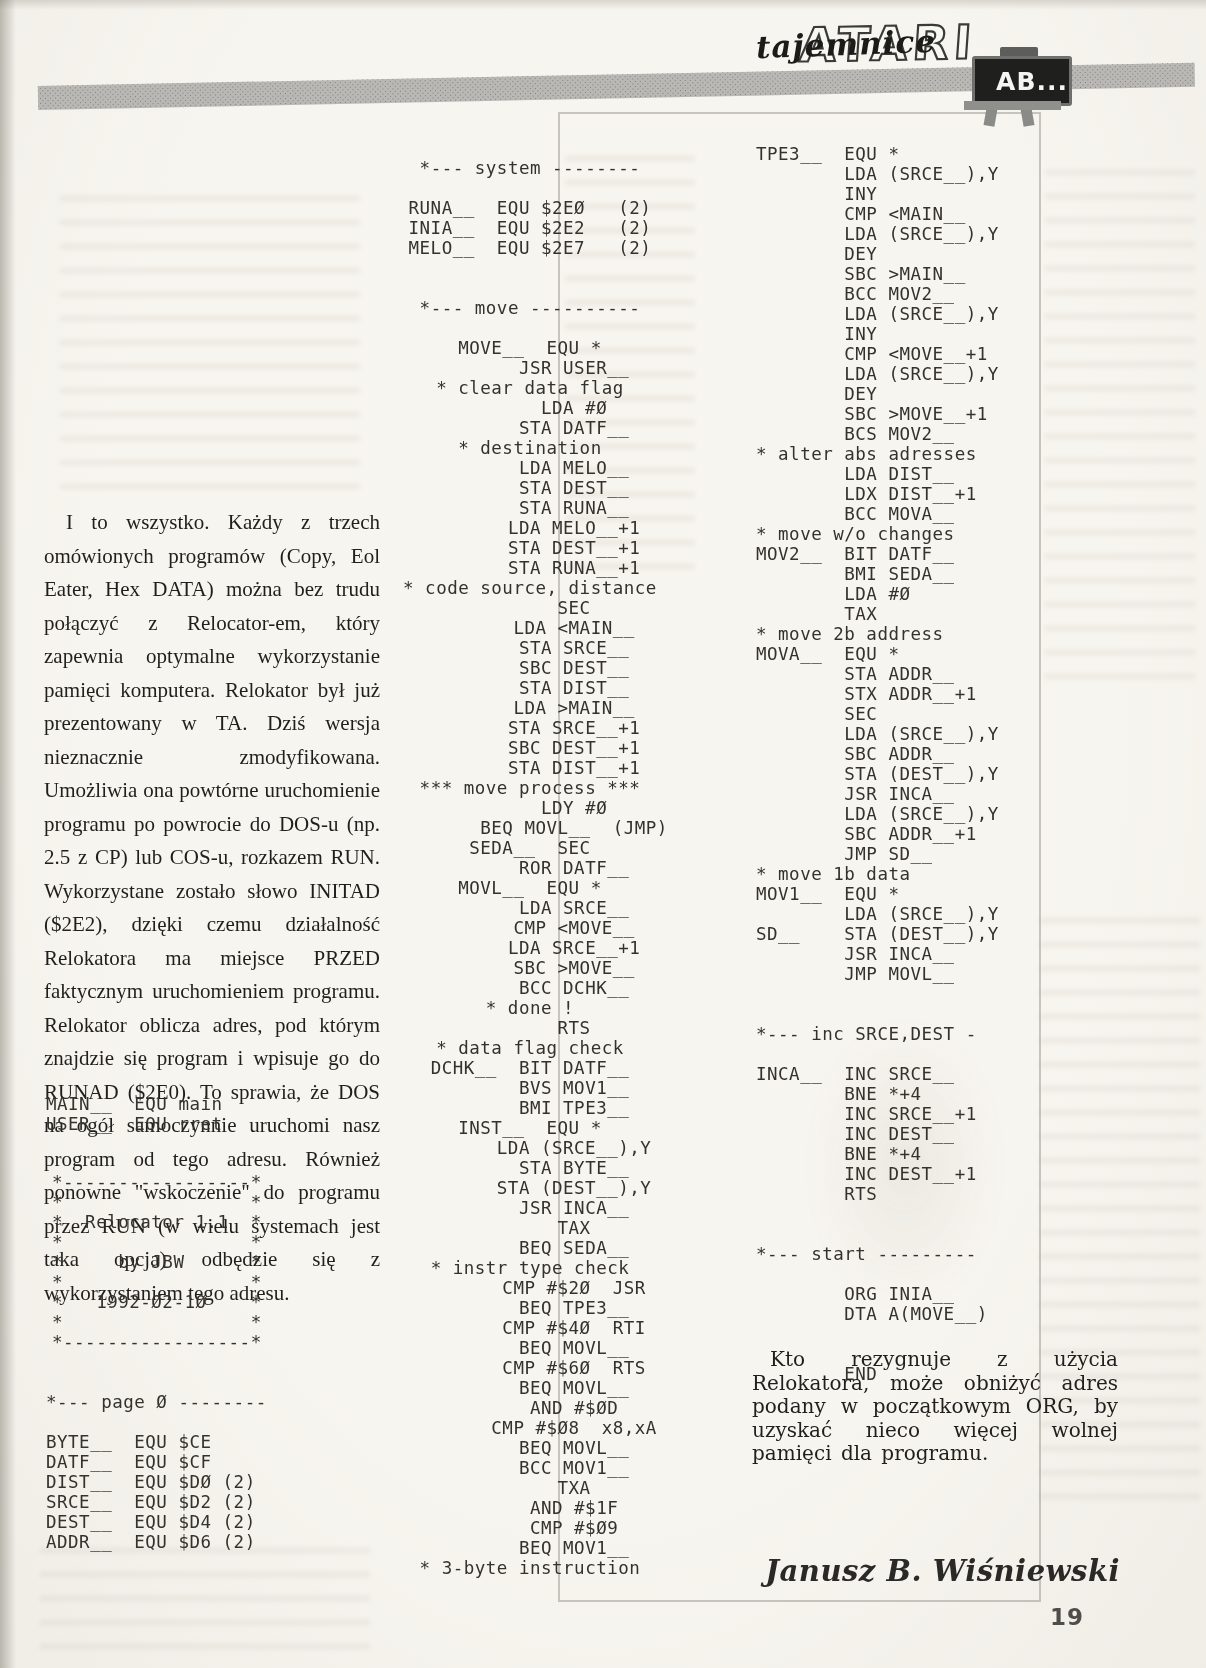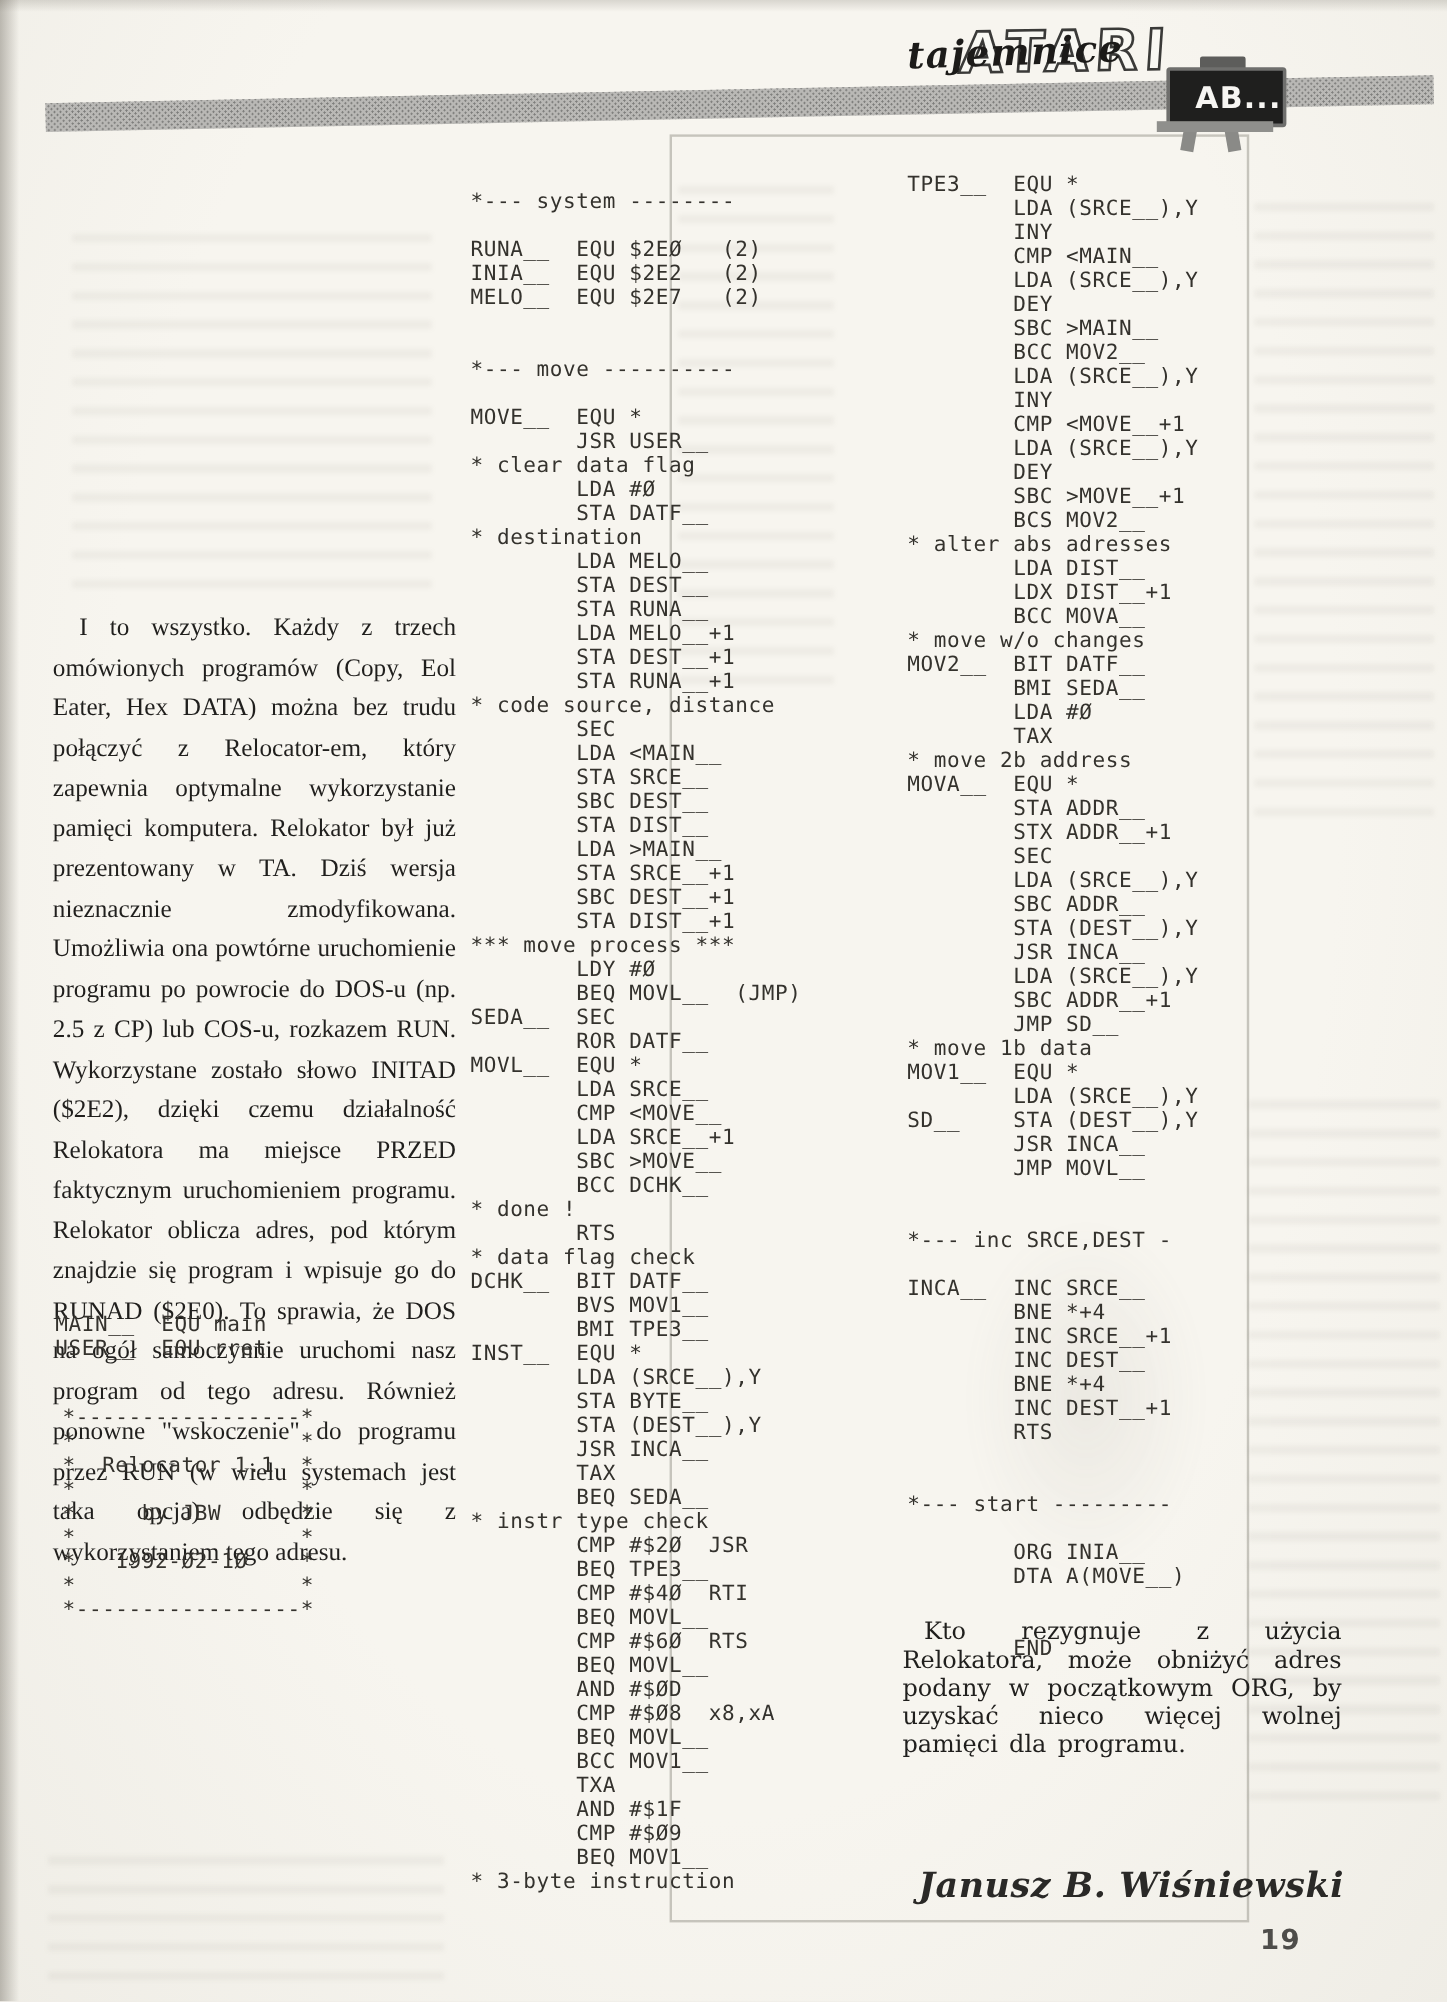--- a/index.html
+++ b/index.html
@@ -53,21 +53,21 @@
   .g6{left:1040px;top:900px;width:160px;height:600px;}
 
   
   pre.code{position:absolute;margin:0;z-index:3;
         font-family:"DejaVu Sans Mono",monospace;font-size:17.5px;line-height:20px;
         letter-spacing:.5px;color:#34322d;white-space:pre;}
   .c1a{left:46px;top:154px;}
   .c1b{left:46px;top:1094px;line-height:23px;}
   .c1c{left:52px;top:1172px;line-height:19.5px;}
   .c1d{left:46px;top:1392px;}
-  .c2{left:392px;top:158px;}
+  .c2{left:392px;top:158px;text-align:center;}
   .c3{left:756px;top:144px;}
 
   .prose{position:absolute;z-index:3;text-align:justify;color:#201f1d;}
   .p1{left:44px;top:506px;width:336px;font-size:21px;line-height:33.5px;text-indent:22px;font-family:Liberation Serif, serif;}
   .p2{left:752px;top:1348px;width:366px;font-size:20px;line-height:23.5px;text-indent:18px;word-spacing:3px;}
   .sig{position:absolute;left:740px;top:1554px;width:380px;z-index:3;text-align:right;
         font-style:italic;font-weight:bold;font-size:29px;color:#2a2927;letter-spacing:.5px;}
   .pagenum{position:absolute;left:1050px;top:1604px;z-index:3;
         font-family:"DejaVu Sans",sans-serif;font-weight:bold;font-size:23px;color:#4e4d4a;letter-spacing:1px;}
 </style>
@@ -104,20 +104,28 @@
 USER__  EQU rret</pre>
   <pre class="code c1c">*-----------------*
 *                 *
 *  Relocator 1.1  *
 *                 *
 *     by JBW      *
 *                 *
 *   1992-Ø2-1Ø    *
 *                 *
 *-----------------*</pre>
+  <pre class="code c1d">*--- page Ø --------
+
+BYTE__  EQU $CE
+DATF__  EQU $CF
+DIST__  EQU $DØ (2)
+SRCE__  EQU $D2 (2)
+DEST__  EQU $D4 (2)
+ADDR__  EQU $D6 (2)</pre>
 
   <pre class="code c2">*--- system --------
 
 RUNA__  EQU $2EØ   (2)
 INIA__  EQU $2E2   (2)
 MELO__  EQU $2E7   (2)
 
 
 *--- move ----------
 

